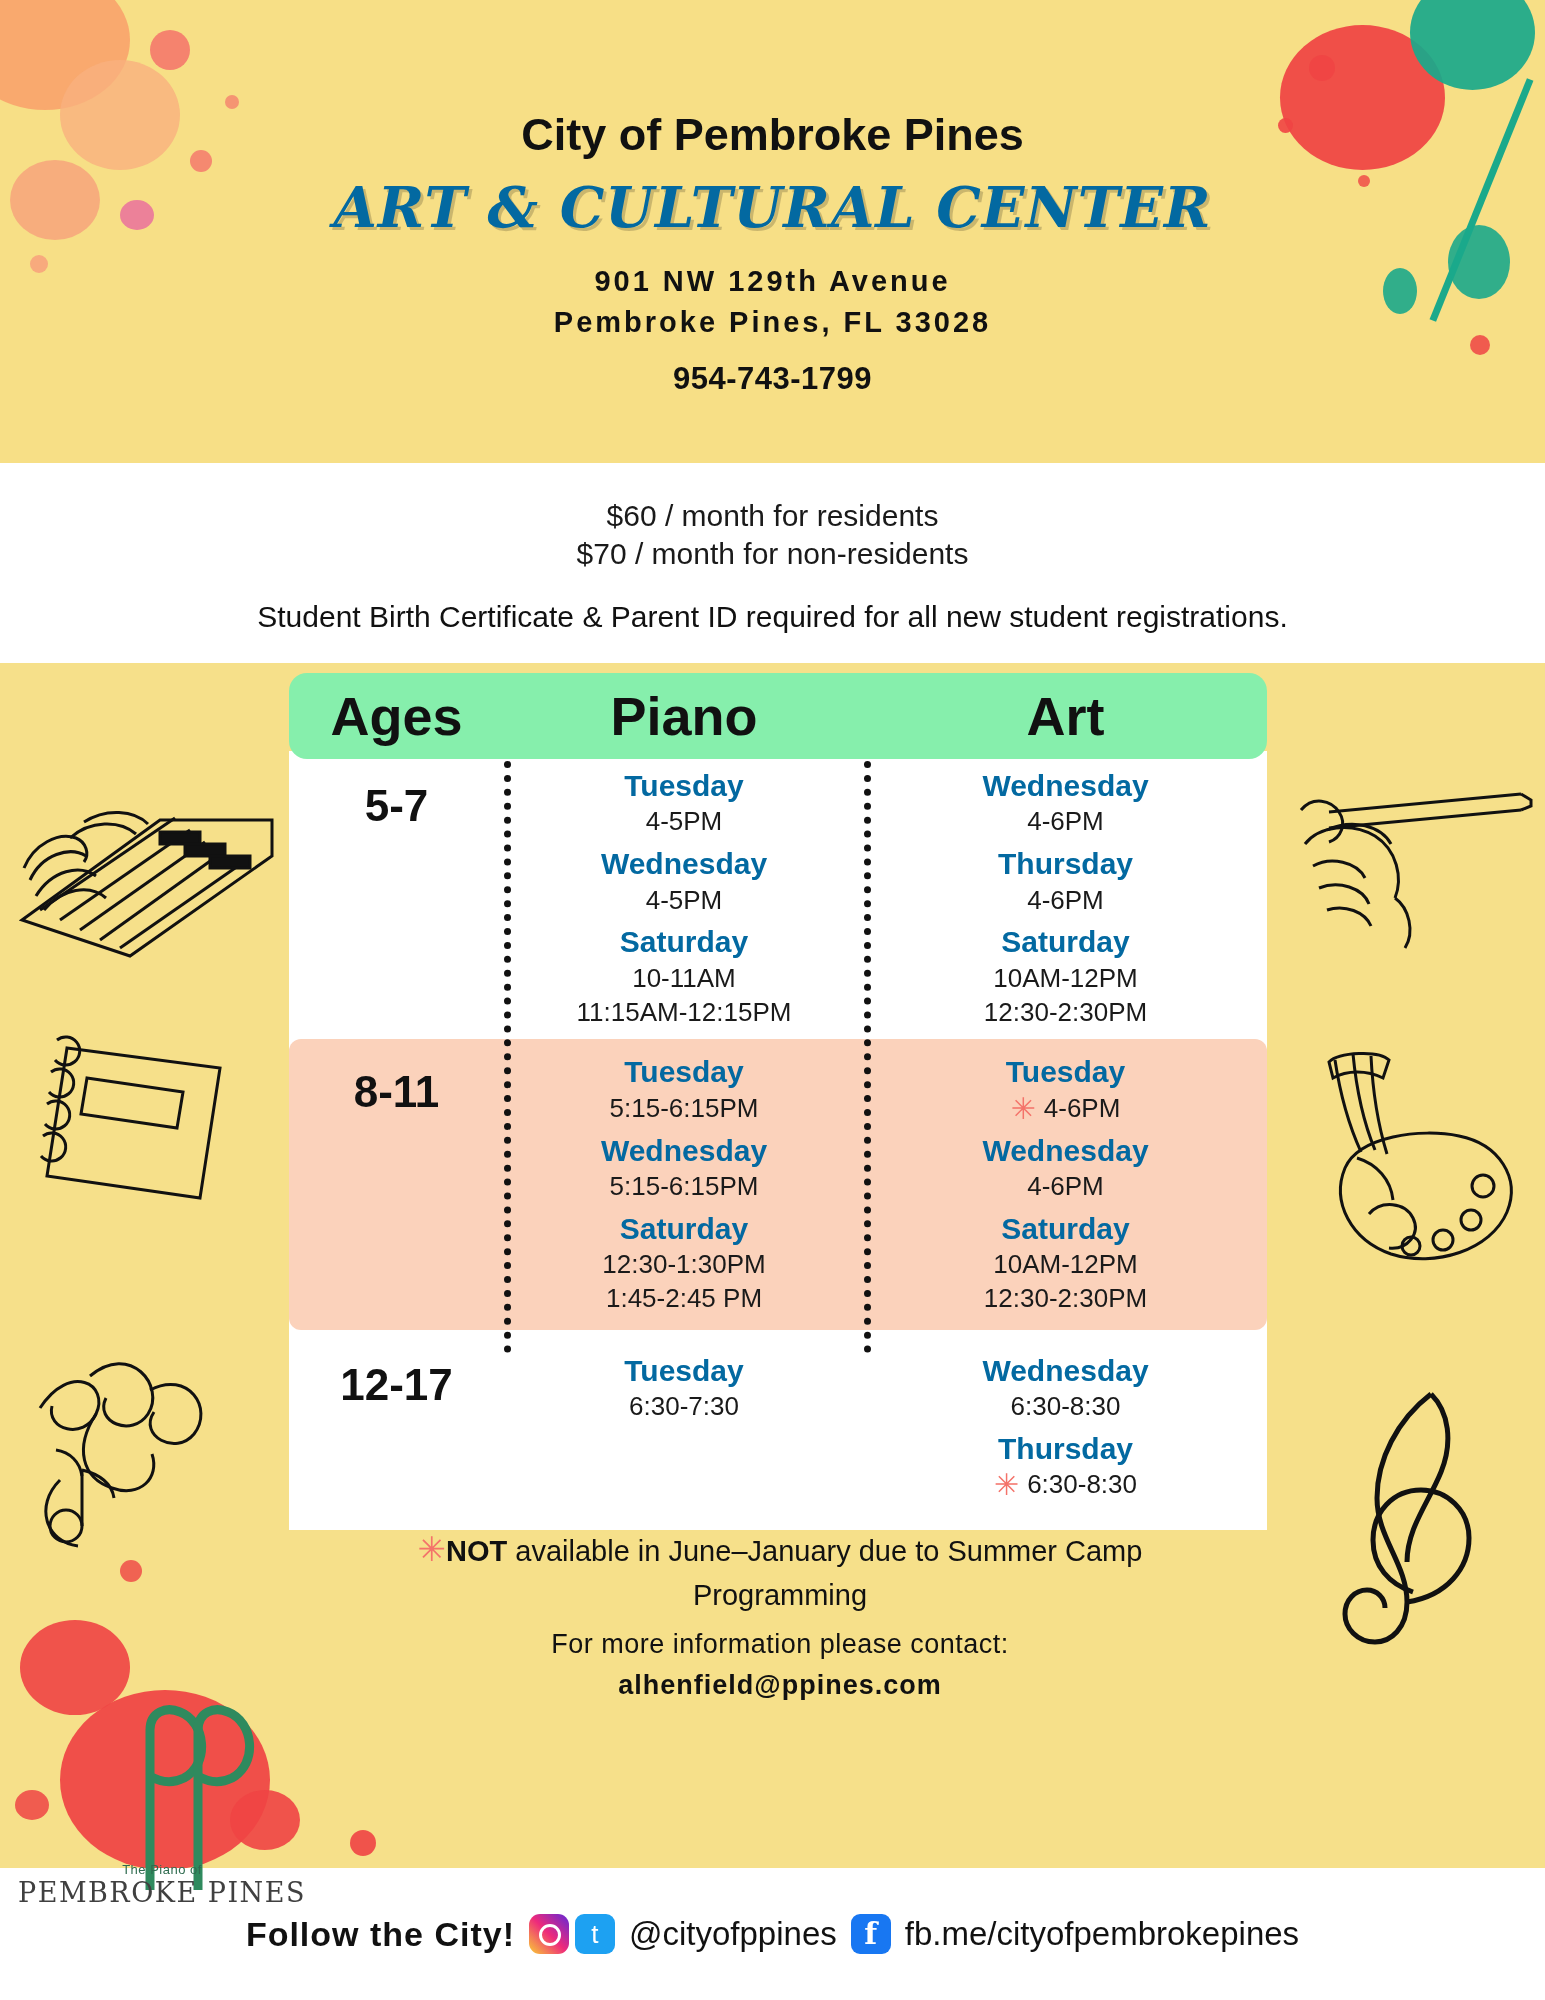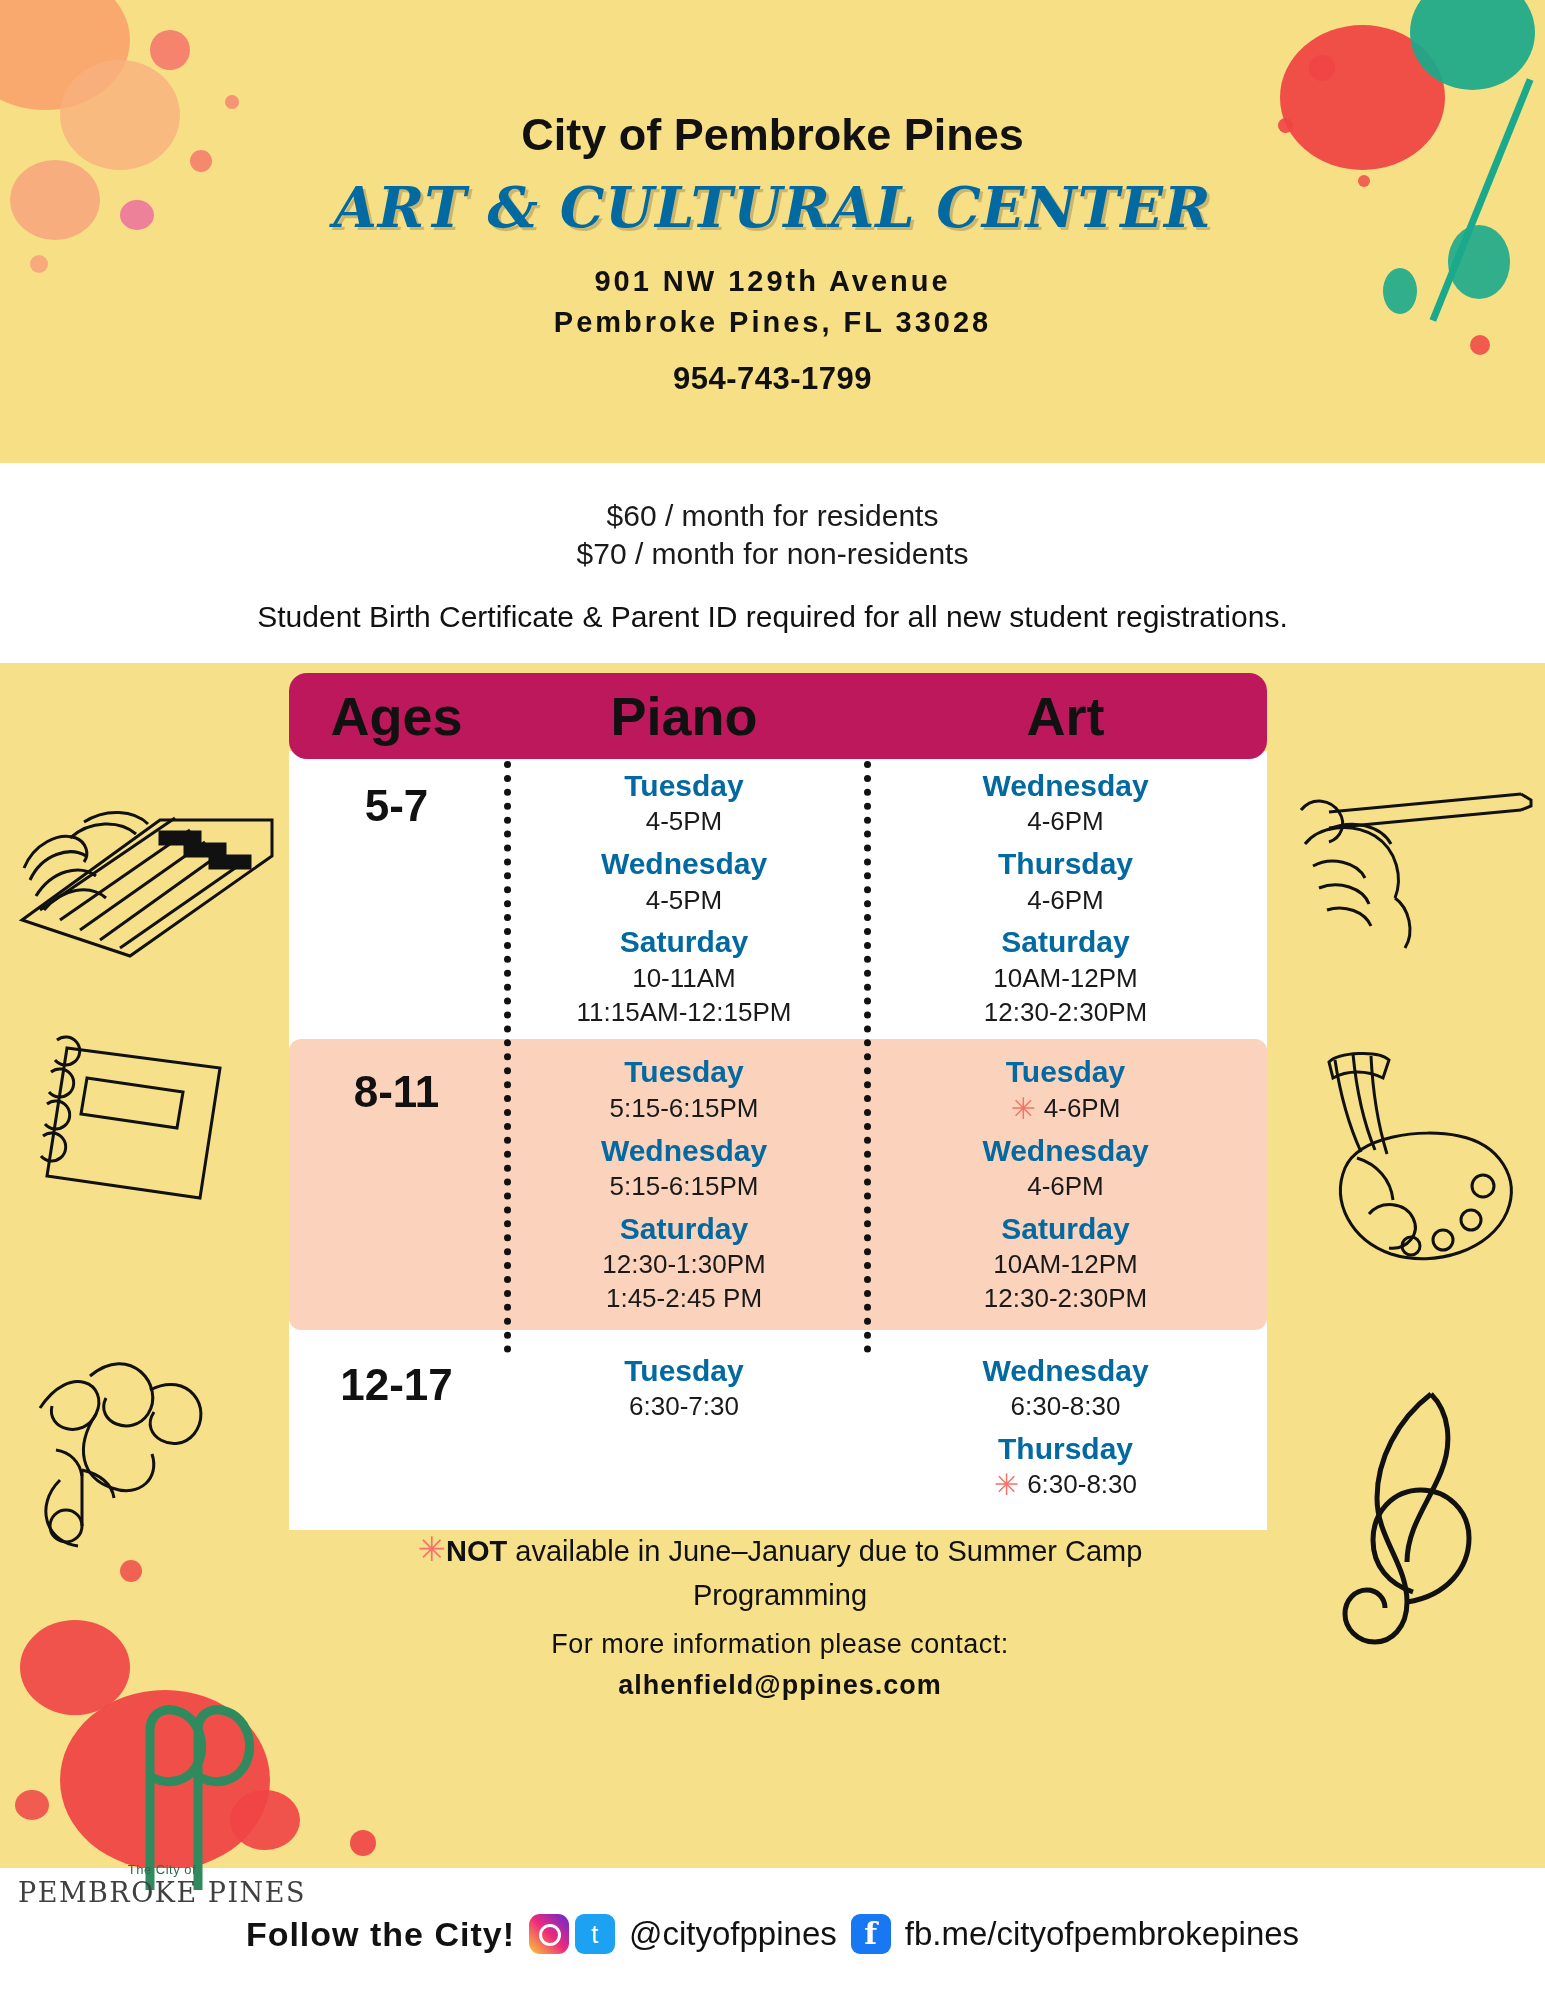--- a/index.html
+++ b/index.html
@@ -104,21 +104,21 @@
   
   .sched-wrap {
     position: absolute;
     left: 289px;
     top: 673px;
     width: 978px;
     z-index: 6;
   }
   .sched-head {
     display: flex;
-    background: #be185d;
+    background: #86efac;
     border-radius: 18px;
     height: 86px;
     align-items: center;
     position: relative;
     z-index: 2;
   }
   .sched-head .h-ages { width: 215px; text-align: center; }
   .sched-head .h-piano { width: 360px; text-align: center; }
   .sched-head .h-art { width: 403px; text-align: center; }
   .sched-head span {
@@ -565,21 +565,21 @@
     <div class="splat" style="left:350px;top:1830px;width:26px;height:26px;background:#EF4444;opacity:.9;"></div>
     <div class="splat" style="left:15px;top:1790px;width:34px;height:30px;background:#EF4444;opacity:.85;"></div>
     <div class="splat" style="left:120px;top:1560px;width:22px;height:22px;background:#EF4444;opacity:.8;"></div>
     <svg style="position:absolute;left:120px;top:1700px;z-index:8;" width="140" height="200" viewBox="0 0 140 200" fill="none" stroke="#2f8a5e" stroke-width="9">
       <path d="M30 190 L30 30 c0 -18 16 -24 30 -18 c26 10 30 52 4 66 c-12 6 -24 4 -34 -2"></path>
       <path d="M78 190 L78 30 c0 -18 16 -24 30 -18 c26 10 30 52 4 66 c-12 6 -24 4 -34 -2"></path>
     </svg>
   </div>
 
   <div class="city-logo">
-    <div class="sub">The City of</div>
+    <div class="sub">The Piano of</div>
     <div class="name">PEMBROKE PINES</div>
   </div>
 
   <div class="bottom-band">
     <span class="follow-text">Follow the City!</span>
     <span class="icon-group">
       <span class="ig-icon"></span>
       <span class="tw-icon">t</span>
     </span>
     <span class="handle">@cityofppines</span>

